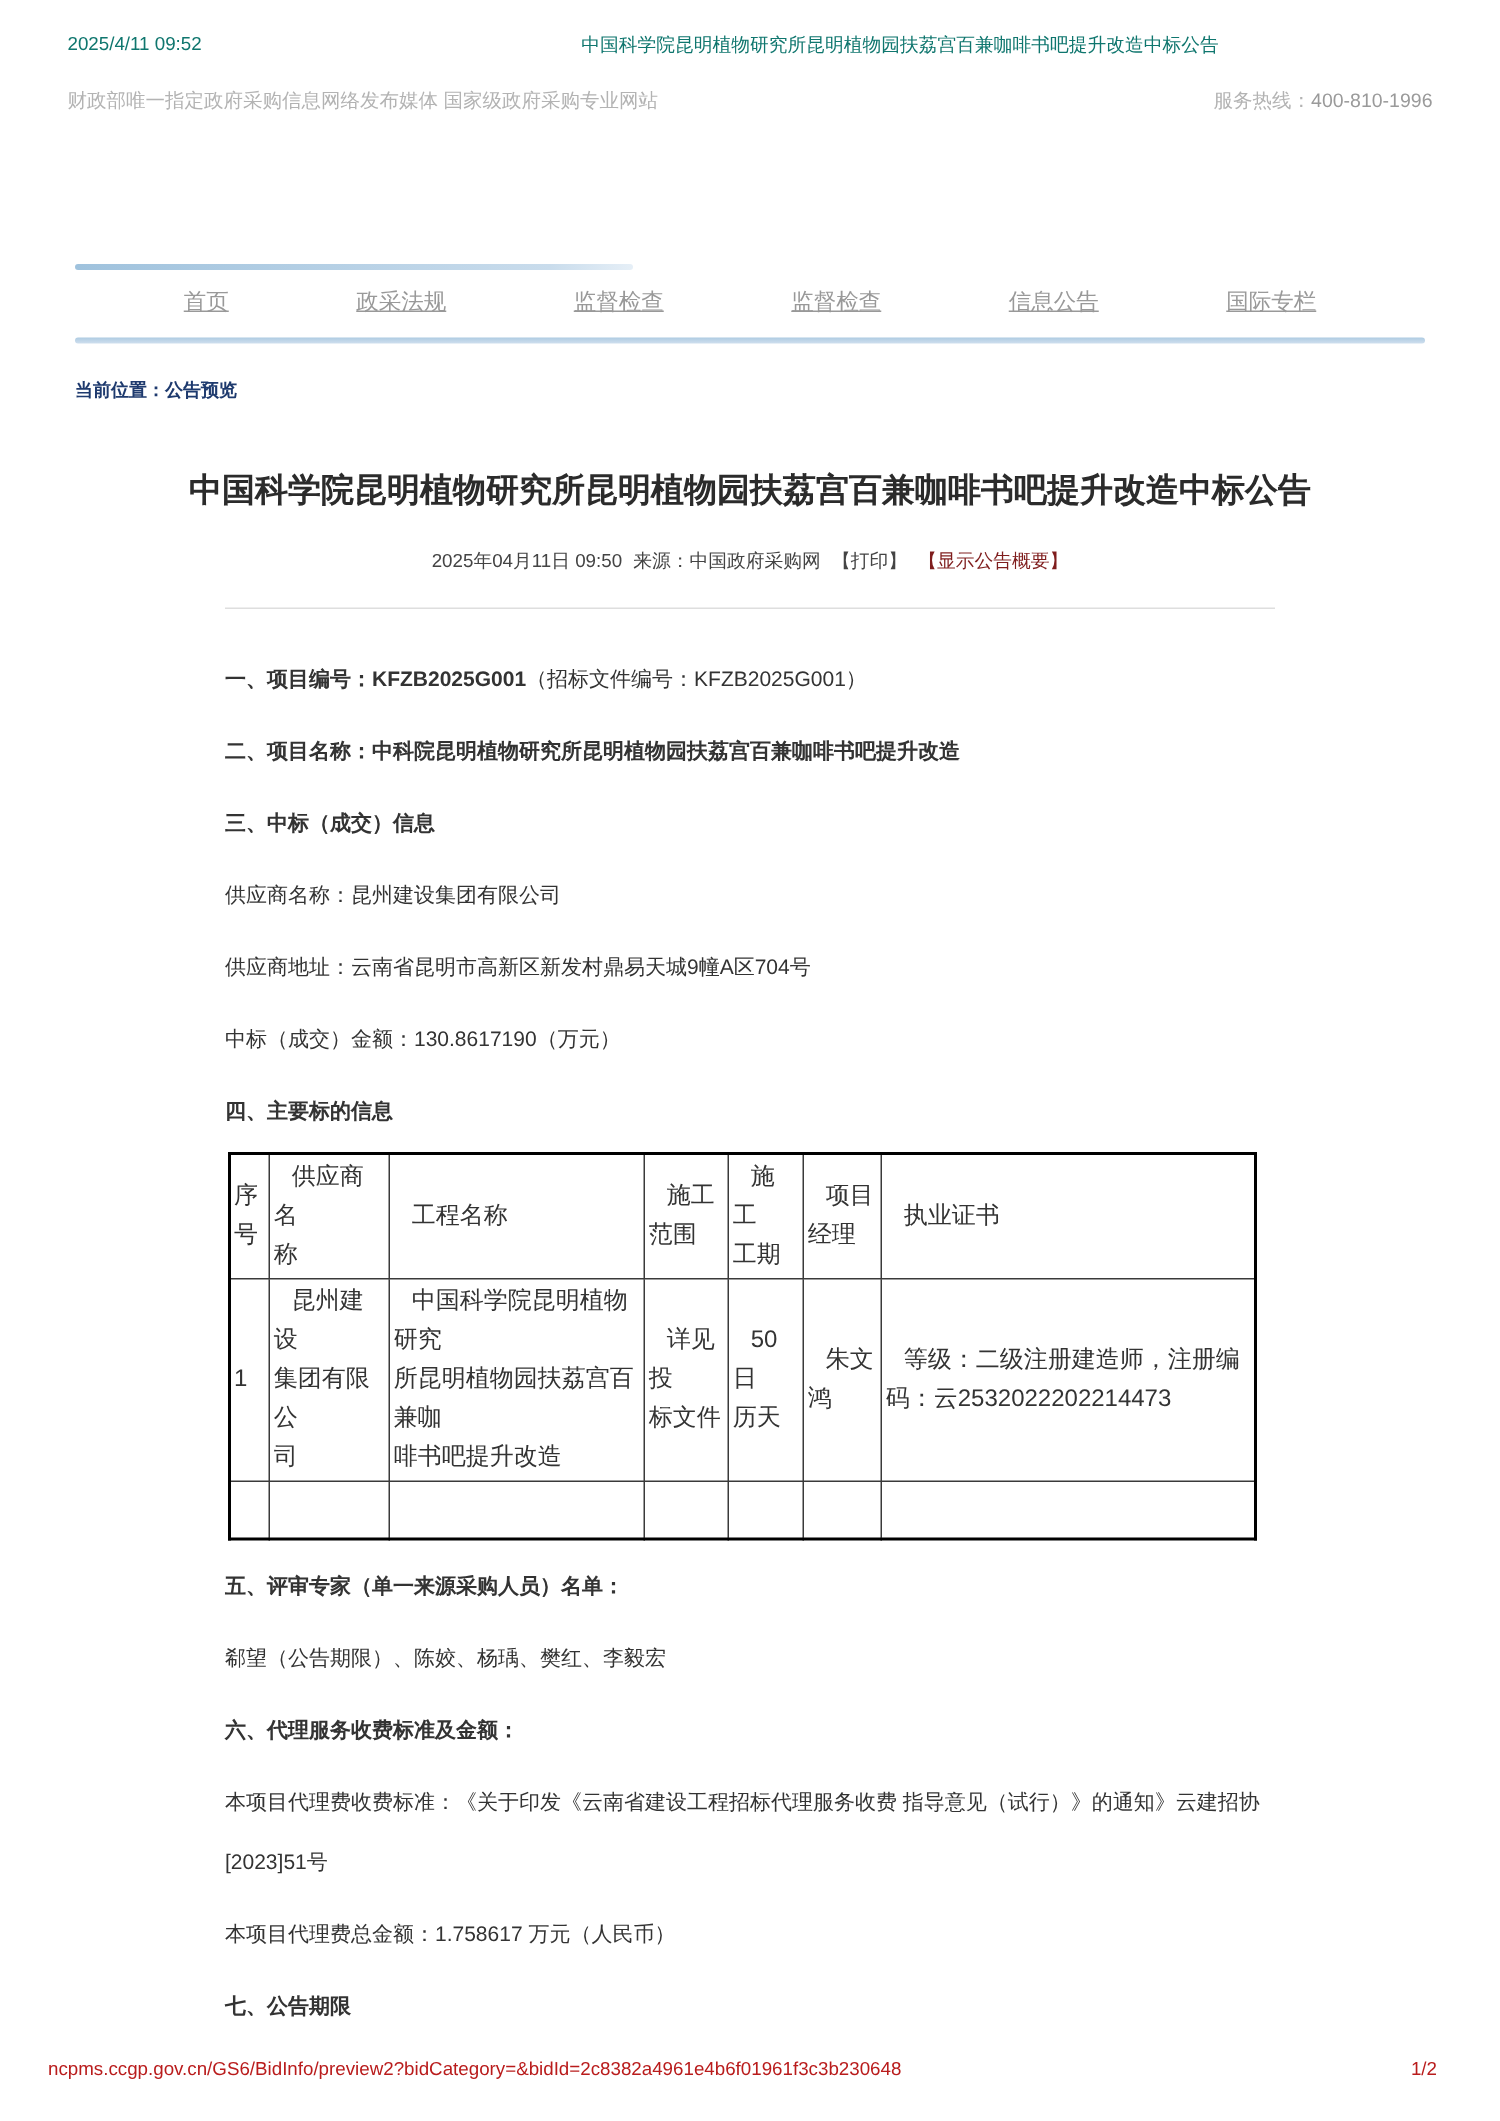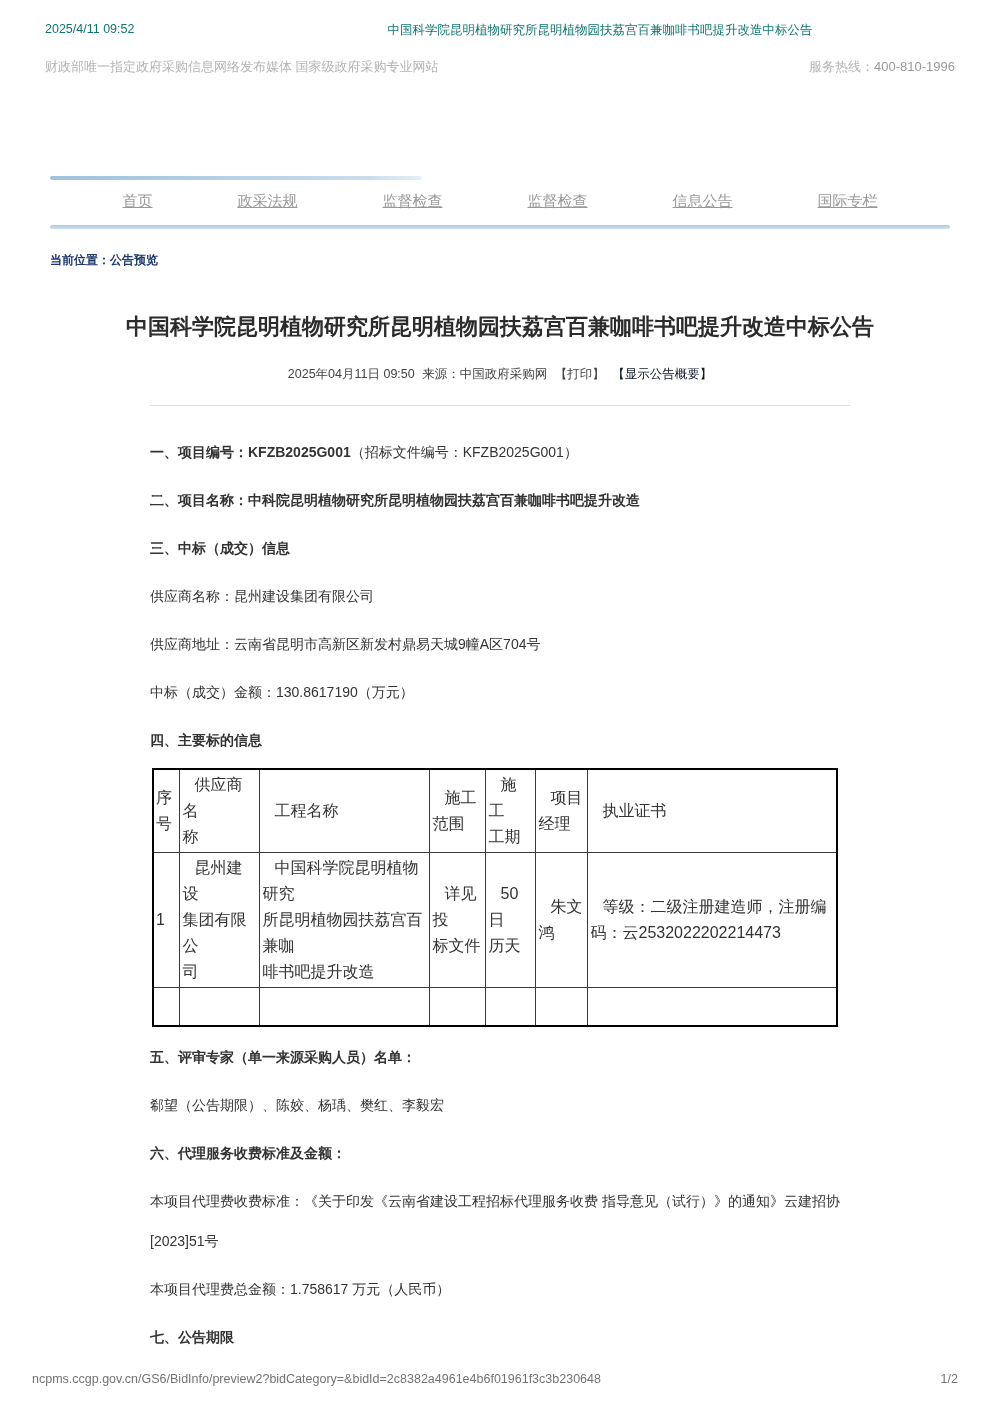--- a/index.html
+++ b/index.html
@@ -43,21 +43,21 @@
     position:absolute; top:252px; left:50px; font-size:12px; color:#1e3a6e; font-weight:700;
   }
   
   .main { position:absolute; top:312px; left:50px; right:50px; }
   .ann-title {
     margin:0; font-size:22px; font-weight:700; color:#2b2b2b; text-align:center;
     line-height:30px;
   }
   .ann-meta { margin-top:24px; text-align:center; font-size:12.5px; color:#444; }
   .ann-meta span { margin:0 2px; }
-  .ann-meta .toggle { color:#0f172a; }
+  .ann-meta .toggle { color:#7f1d1d; }
   .ann-divider { border:none; border-top:1px solid #dedede; margin:22px 100px 0 100px; }
   .content { margin:26px 100px 0 100px; font-size:14px; line-height:40px; }
   .content p { margin:0 0 8px 0; }
   .content p.bold { font-weight:700; }
   .content .normal { font-weight:400; }
   
   .bid-table {
     border-collapse:collapse; border:2px solid #000; margin:4px 0 10px 2px;
     table-layout:fixed; width:684px; font-size:16px;
   }
@@ -66,21 +66,21 @@
     padding:2px 3px; white-space:pre-line; line-height:26px; text-align:left;
     text-indent:12px; overflow:hidden;
   }
   .bid-table th.c0, .bid-table td.c0 { text-indent:0; padding-left:2px; }
   .bid-table tr.hdr  { height:64px; }
   .bid-table tr.r1   { height:90px; }
   .bid-table tr.r2   { height:38px; }
   
   .page-footer {
     position:absolute; top:1372px; left:32px; right:42px;
-    display:flex; justify-content:space-between; font-size:12.5px; color:#737373;
+    display:flex; justify-content:space-between; font-size:12.5px; color:#b91c1c;
   }
 </style>
 </head>
 <body>
 
 <div class="print-header">
   <div class="ph-date">2025/4/11 09:52</div>
   <div class="ph-title">中国科学院昆明植物研究所昆明植物园扶荔宫百兼咖啡书吧提升改造中标公告</div>
 </div>
 

